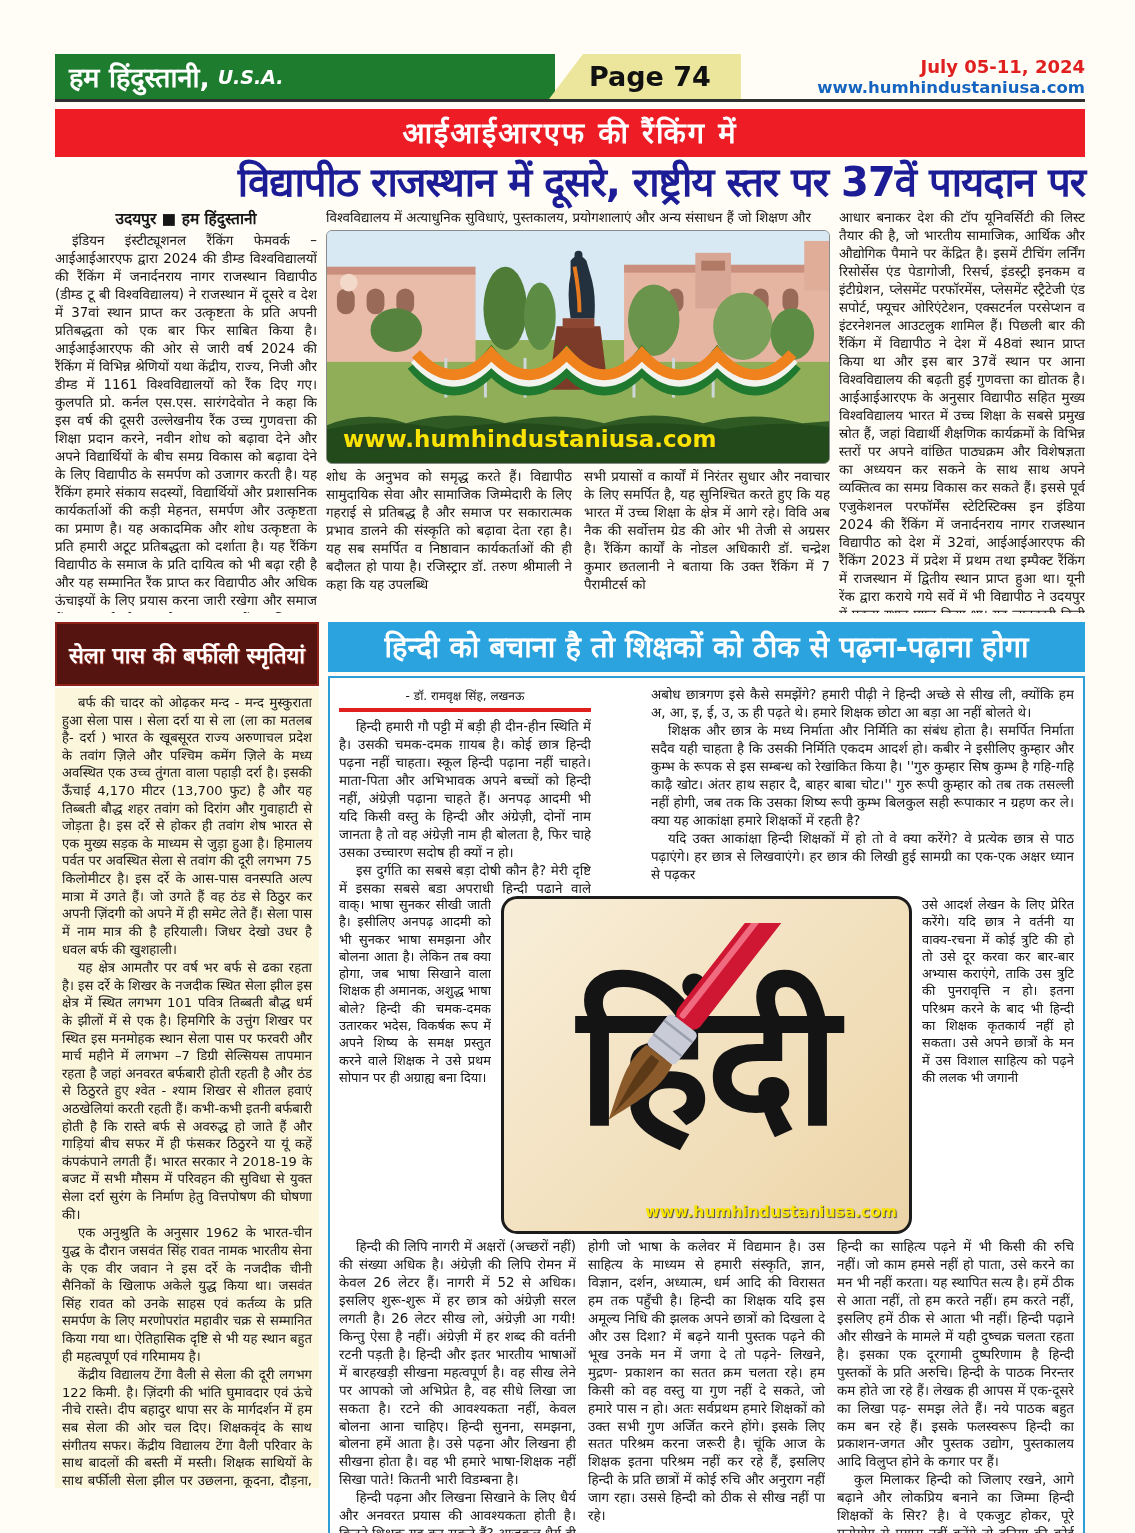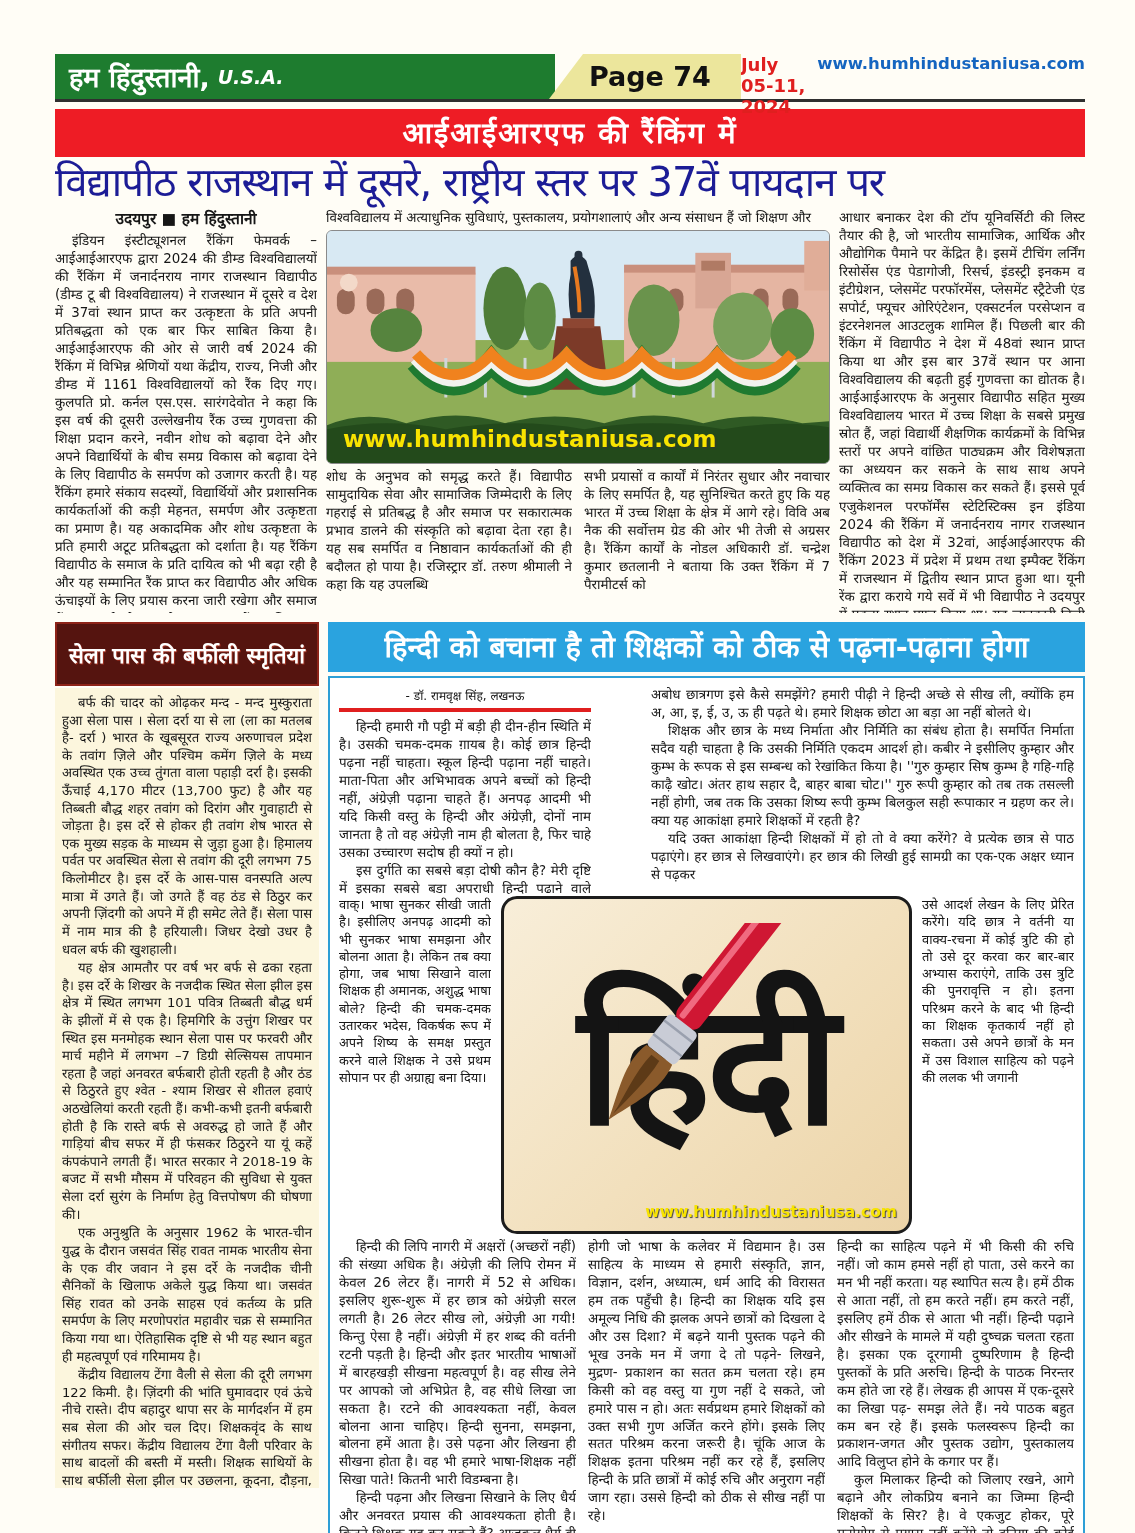--- a/index.html
+++ b/index.html
@@ -9,27 +9,27 @@
     background:#fffdf6; padding:54px 50px 0 55px;
     font-family:"DejaVu Sans","Liberation Sans",sans-serif; color:#161616;
   }
   
   .header { display:flex; height:48px; border-bottom:3px solid #2f2f2f; align-items:stretch; }
   .masthead { background:#1e7c2f; color:#fff; flex:0 0 500px; display:flex; align-items:center;
     padding:0 14px; font-size:27px; font-weight:bold; }
   .masthead .usa { font-style:italic; font-size:19px; margin-left:8px; font-weight:bold; }
   .page-tab { background:#ece69c; color:#111; padding:0 30px 0 40px; display:flex; align-items:center;
     font-size:27px; font-weight:bold; clip-path:polygon(34px 0,100% 0,100% 100%,0 100%); margin-left:-6px; }
-  .header-right { flex:1; text-align:left; display:flex; flex-direction:row; justify-content:center; gap:1px; }
+  .header-right { flex:1; text-align:right; display:flex; flex-direction:column; justify-content:center; gap:1px; }
   .header-date { color:#e01f1f; font-weight:bold; font-size:18px; }
   .header-url  { color:#1565c0; font-weight:bold; font-size:16.5px; }
   
   .kicker { margin-top:7px; background:#ee1c25; color:#fff; text-align:center;
     font-size:29px; font-weight:bold; padding:3px 16px 6px; letter-spacing:2px; }
-  .headline { color:#1c1c96; font-weight:normal; font-size:40px; text-align:left;
+  .headline { color:#1c1c96; font-weight:bold; font-size:40px; text-align:right;
     padding:4px 0 6px; line-height:1.05; letter-spacing:-1px; }
   
   .top-article { display:flex; gap:9px; font-size:13.4px; line-height:1.345; text-align:justify; height:404px; overflow:hidden; }
   .ta-col1 { flex:0 0 262px; overflow:hidden; }
   .dateline { text-align:center; font-weight:bold; font-size:15.5px; margin-bottom:2px; }
   .ta-mid { flex:1; display:flex; flex-direction:column; overflow:hidden; }
   .ta-row { display:flex; gap:12px; }
   .ta-row > div { flex:1; overflow:hidden; }
   .photo-frame { margin:3px 0 4px; border:1px solid #8a8a8a; border-radius:6px; overflow:hidden;
     height:234px; position:relative; background:#cfe2ee; flex:0 0 auto; }

